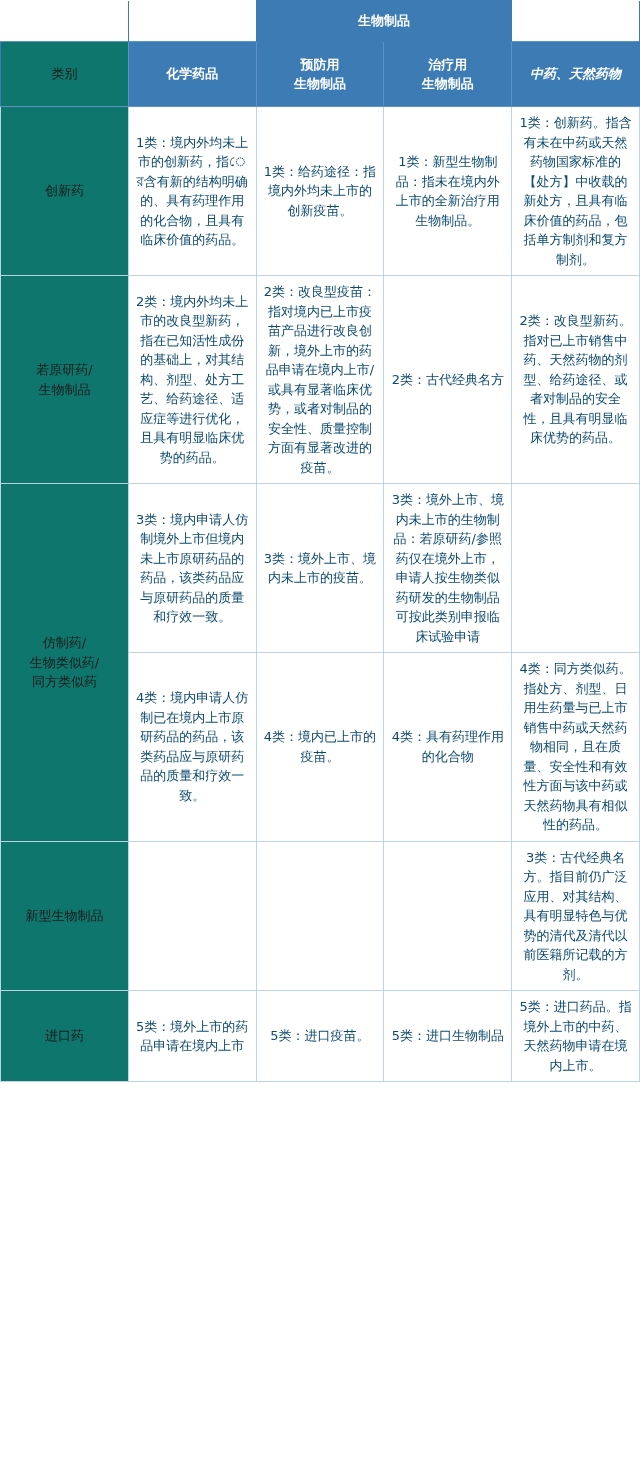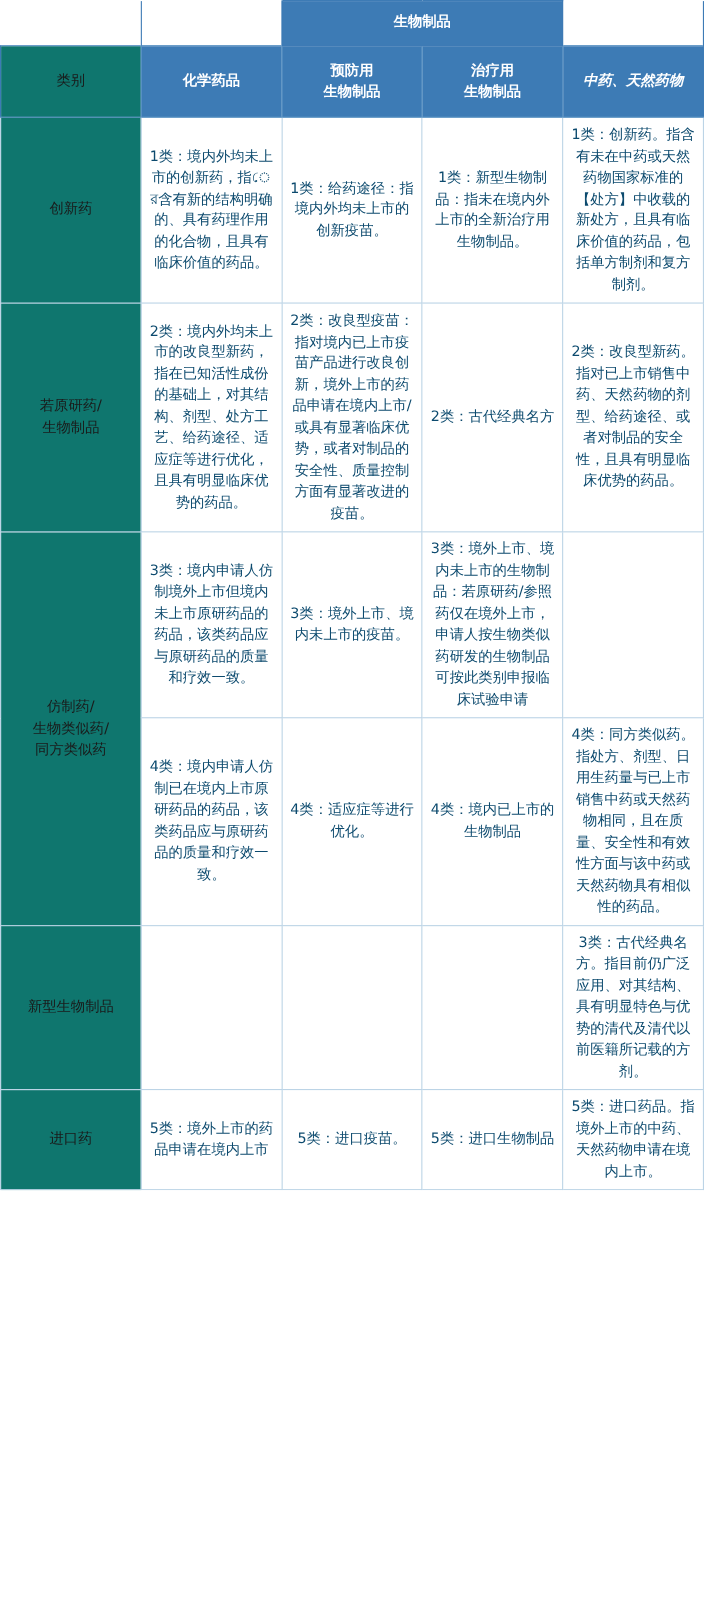--- a/index.html
+++ b/index.html
@@ -127,22 +127,22 @@
         <div>同方类似药</div>
       </td>
       <td class="cell">3类：境内申请人仿制境外上市但境内未上市原研药品的药品，该类药品应与原研药品的质量和疗效一致。</td>
       <td class="cell">3类：境外上市、境内未上市的疫苗。</td>
       <td class="cell">3类：境外上市、境内未上市的生物制品：若原研药/参照药仅在境外上市，申请人按生物类似药研发的生物制品可按此类别申报临床试验申请</td>
       <td class="cell-empty"></td>
     </tr>
 
     <tr>
       <td class="cell">4类：境内申请人仿制已在境内上市原研药品的药品，该类药品应与原研药品的质量和疗效一致。</td>
-      <td class="cell">4类：适应症等进行优化。</td>
-      <td class="cell">4类：境内已上市的生物制品</td>
+      <td class="cell">4类：境内已上市的疫苗。</td>
+      <td class="cell">4类：具有药理作用的化合物</td>
       <td class="cell">4类：同方类似药。指处方、剂型、日用生药量与已上市销售中药或天然药物相同，且在质量、安全性和有效性方面与该中药或天然药物具有相似性的药品。</td>
     </tr>
 
     <tr>
       <td class="rowlabel">新型生物制品</td>
       <td class="cell-empty"></td>
       <td class="cell-empty"></td>
       <td class="cell-empty"></td>
       <td class="cell">3类：古代经典名方。指目前仍广泛应用、对其结构、具有明显特色与优势的清代及清代以前医籍所记载的方剂。</td>
     </tr>

